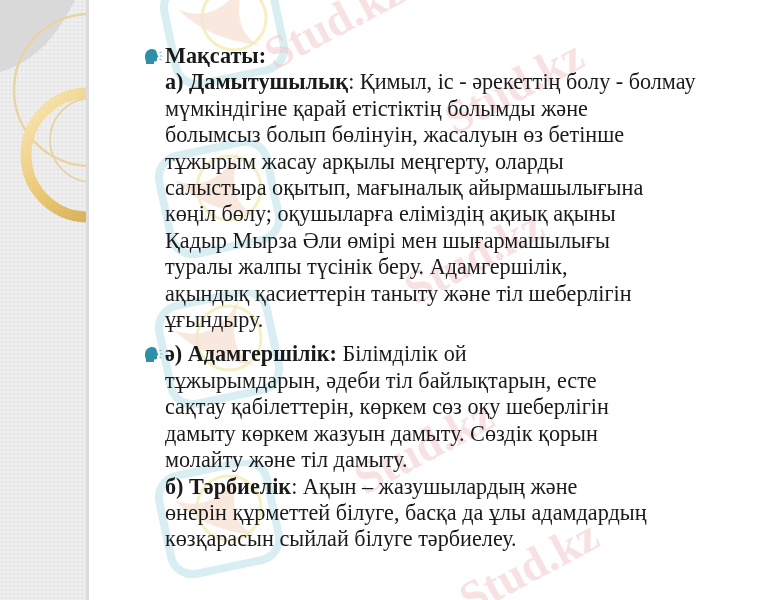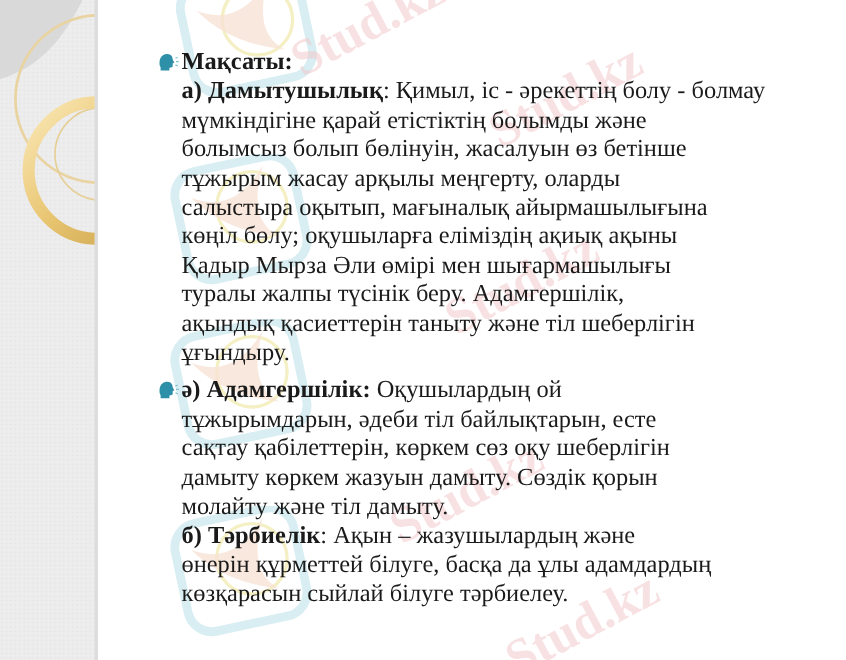--- a/index.html
+++ b/index.html
@@ -91,21 +91,21 @@
     </div>
 
     <div class="gap"></div>
 
     <div class="bullet-block">
       <svg class="bullet-icon" viewBox="0 0 20 17">
         <path d="M2,9 C2,3 6,1 9,1 C13,1 14,4 14,6 L15.5,9 L14,9.5 L14,12 C14,13 13,13.5 11,13.5 L11,16 L3,16 L3,13 C2,12 2,10 2,9Z" fill="#2e8fa8"></path>
         <path d="M16.5,5 L18.5,4 M17,8 L19.5,8 M16.5,11 L18.5,12" stroke="#7fbfd0" stroke-width="1.1" fill="none"></path>
       </svg>
       <span class="line">
-        <span class="b">ә) Адамгершілік:</span><span> Оқушылардың ой</span>
+        <span class="b">ә) Адамгершілік:</span><span> Білімділік ой</span>
       </span>
       <span class="line">тұжырымдарын, әдеби тіл байлықтарын, есте</span>
       <span class="line">сақтау қабілеттерін, көркем сөз оқу шеберлігін</span>
       <span class="line">дамыту көркем жазуын дамыту. Сөздік қорын</span>
       <span class="line">молайту және тіл дамыту.</span>
       <span class="line">
         <span class="b">б) Тәрбиелік</span><span>: Ақын – жазушылардың және</span>
       </span>
       <span class="line">өнерін құрметтей білуге, басқа да ұлы адамдардың</span>
       <span class="line">көзқарасын сыйлай білуге тәрбиелеу.</span>

